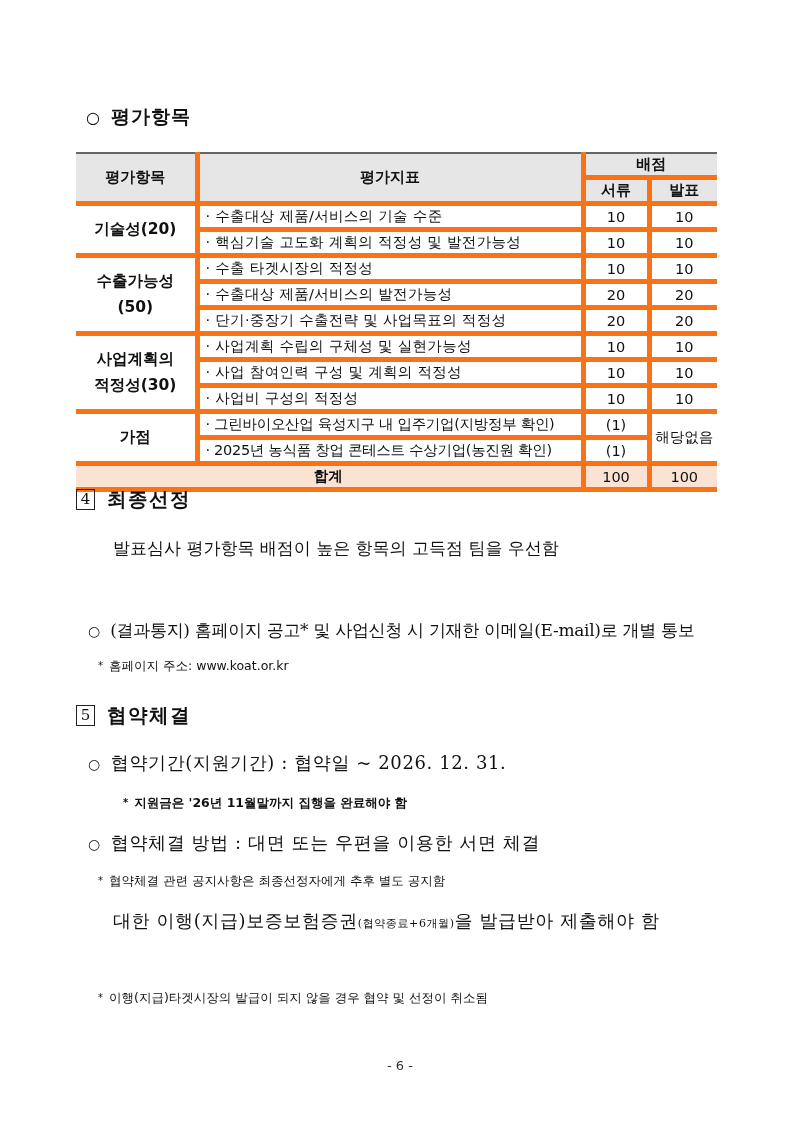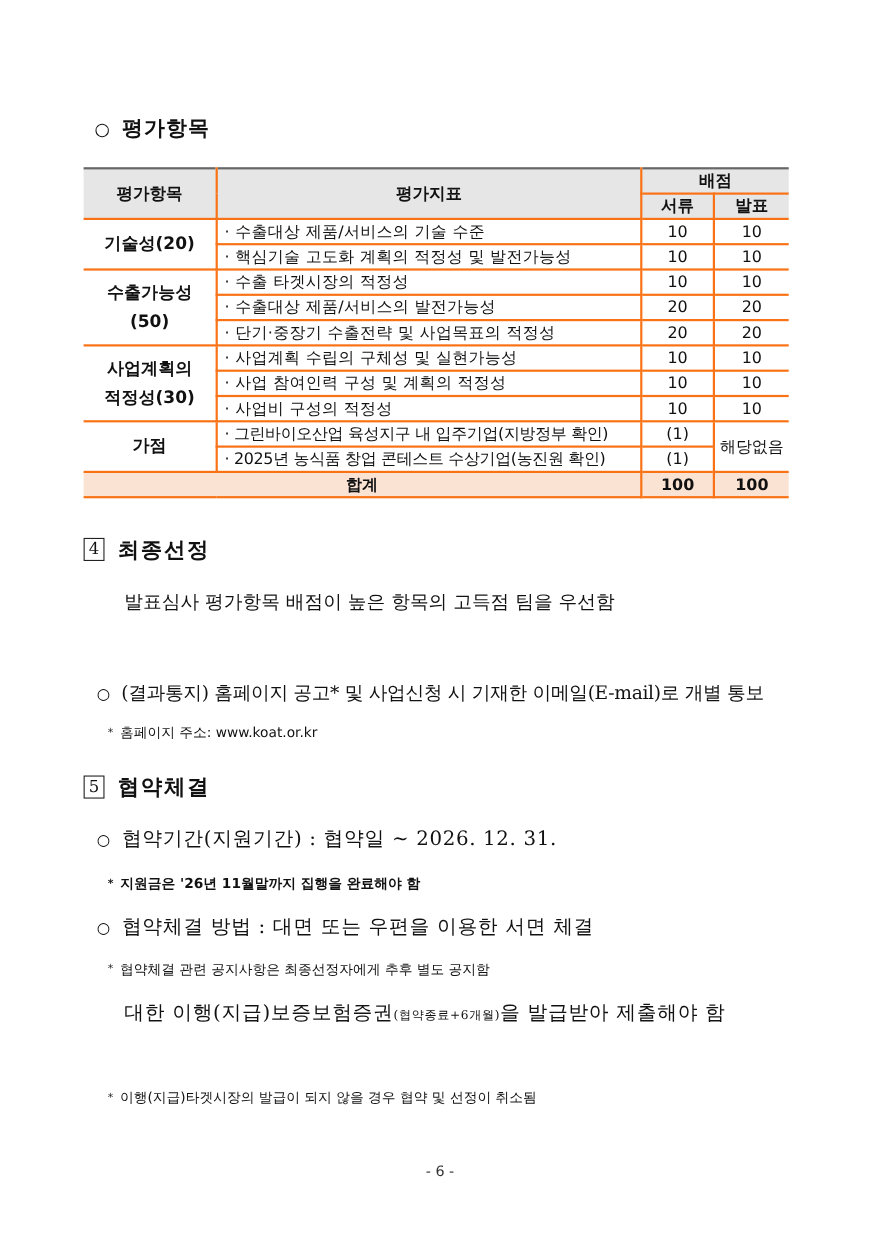--- a/index.html
+++ b/index.html
@@ -14,30 +14,30 @@
     .sub-heading { left: 86px; top: 104px; font-size: 19px; font-weight: bold; letter-spacing: 1px; }
     .sub-heading .bullet { font-weight: normal; font-size: 16px; margin-right: 10px; font-family: "DejaVu Sans", sans-serif; }
 
     
     table.eval {
       position: absolute; left: 76px; top: 152px; width: 641px;
       border-collapse: collapse; font-size: 14.5px;
       border-top: 2px solid #666; border-bottom: 2px solid #666;
     }
     table.eval td, table.eval th {
-      border: 2px solid #f97316; padding: 0; height: 21px; vertical-align: middle;
+      border: 5px solid #f97316; padding: 0; height: 21px; vertical-align: middle;
     }
     table.eval tr:first-child th { border-top: none; }
     table.eval th { background: #e6e6e6; font-weight: bold; font-size: 15px; }
     table.eval td:first-child, table.eval th:first-child { border-left: none; }
     table.eval td:last-child, table.eval th:last-child { border-right: none; }
     table.eval .cat { text-align: center; font-weight: bold; font-size: 15.5px; line-height: 1.65; }
     table.eval .ind { text-align: left; padding-left: 6px; white-space: nowrap; letter-spacing: 0.3px; }
     table.eval .num { text-align: center; }
-    table.eval .total td { background: #fbe3d4; font-weight: bold; }
+    table.eval .total td { background: #fbe3d4; font-weight: normal; }
     table.eval .total .total-label { text-align: center; font-weight: bold; }
 
     
     .sec-heading { left: 76px; font-size: 19.5px; font-weight: bold; letter-spacing: 1.5px; display: flex; align-items: center; }
     .sec-heading .num-box {
       display: inline-block; width: 17px; height: 19px; border: 1.3px solid #222;
       font-size: 15px; font-weight: normal; line-height: 19px; text-align: center;
       margin-right: 12px; letter-spacing: 0; font-family: "DejaVu Serif", serif;
     }
 
@@ -162,21 +162,21 @@
 </div>
 
 <div class="abs sec-heading serif" style="top:702px;">
   <span class="num-box">5</span>
     <span>협약체결</span>
 </div>
 
 <div class="abs para big serif" style="top:745px;">
   <span class="o">○</span><span>협약기간(지원기간) : 협약일 ~ 2026. 12. 31.</span>
 </div>
-<div class="abs note bold" style="top:795px;">
+<div class="abs note bold" style="top:795px;margin-left:25px;">
   <span class="star">*</span><span>지원금은 '26년 11월말까지 집행을 완료해야 함</span>
 </div>
 
 <div class="abs para big serif" style="top:825px;">
   <span class="o">○</span><span>협약체결 방법 : 대면 또는 우편을 이용한 서면 체결</span>
 </div>
 <div class="abs note" style="top:873px;">
   <span class="star">*</span><span>협약체결 관련 공지사항은 최종선정자에게 추후 별도 공지함</span>
 </div>
 

